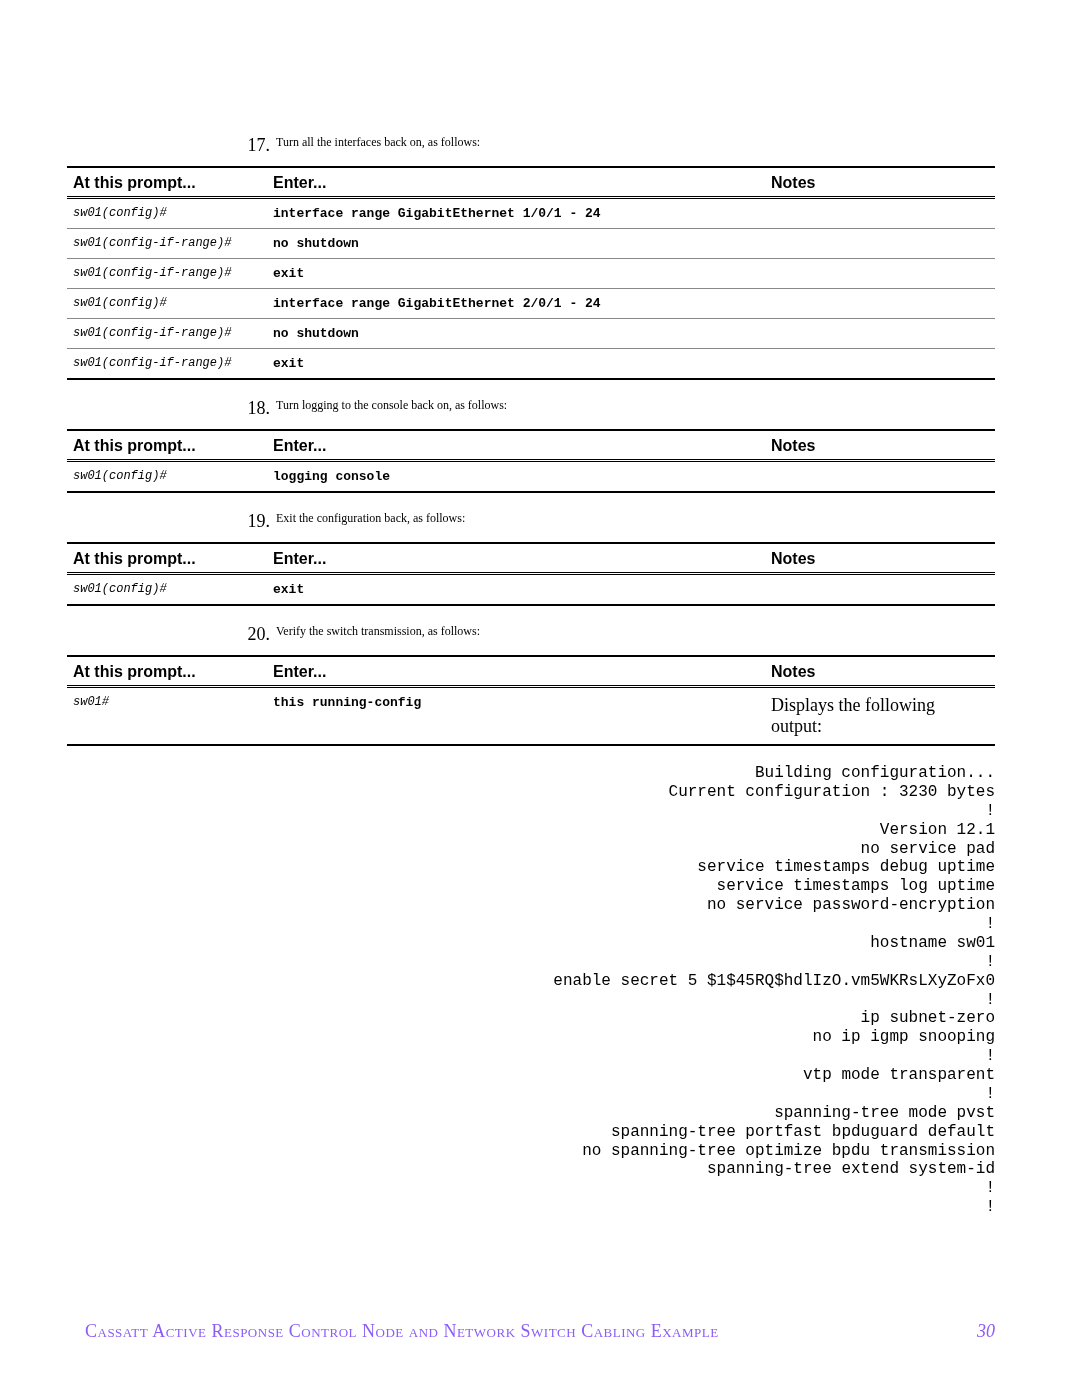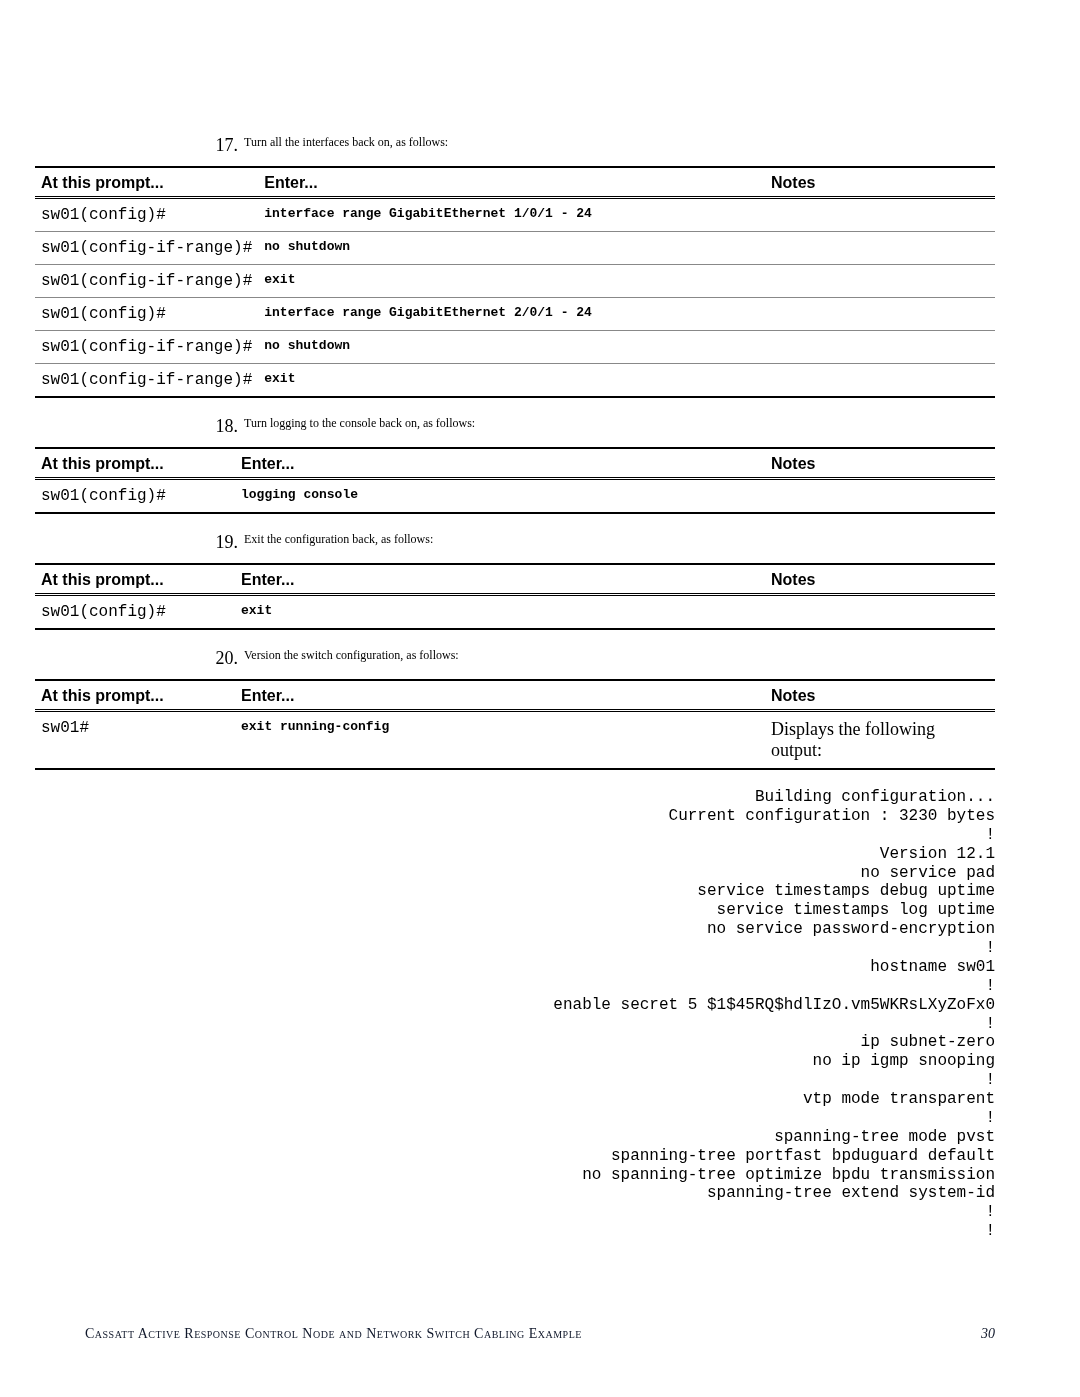--- a/index.html
+++ b/index.html
@@ -7,21 +7,21 @@
     padding: 0;
     background: #fff;
     font-family: "Times New Roman", Times, serif;
     color: #000;
   }
   .page {
     width: 1080px;
     min-height: 1397px;
     position: relative;
     box-sizing: border-box;
-    padding: 135px 85px 70px 35px;
+    padding: 135px 85px 70px 67px;
   }
   .step {
     display: flex;
     margin-bottom: 10px;
   }
   .step-indent {
     width: 175px;
     flex: 0 0 175px;
   }
   .step-num {
@@ -57,22 +57,23 @@
     vertical-align: top;
   }
   table.cmd tr:last-child td {
     border-bottom: 2px solid #000;
   }
   .col-prompt { width: 200px; }
   .col-enter  { width: auto; }
   .col-notes  { width: 230px; }
   .mono {
     font-family: "Courier New", Courier, monospace;
-    font-size: 16px;
+    font-size: 12px;
     white-space: pre;
+    font-style: italic;
   }
   .mono-bold {
     font-family: "Courier New", Courier, monospace;
     font-size: 13px;
     font-weight: bold;
     white-space: pre;
   }
   .serif {
     font-family: "Times New Roman", Times, serif;
     font-size: 18px;
@@ -85,23 +86,23 @@
     line-height: 1.18;
     text-align: right;
   }
   .footer {
     position: absolute;
     bottom: 55px;
     left: 85px;
     right: 85px;
     display: flex;
     justify-content: space-between;
-    font-size: 14px;
+    font-size: 18px;
     font-family: "Times New Roman", Times, serif;
-    color: #0f172a;
+    color: #8b5cf6;
   }
   .footer .left {
     font-variant: small-caps;
     letter-spacing: 0.5px;
   }
   .footer .right {
     font-style: italic;
   }
 </style>
 </head>
@@ -214,40 +215,40 @@
         <td class="mono">sw01(config)#</td>
         <td class="mono-bold">exit</td>
         <td class="serif"></td>
       </tr>
     </tbody>
   </table>
 
   <div class="step">
     <div class="step-indent"></div>
     <div class="step-num">20.</div>
-    <div class="step-text">Version the switch configuration, as follows:</div>
+    <div class="step-text">Verify the switch transmission, as follows:</div>
   </div>
 
   <table class="cmd">
     <colgroup>
         <col class="col-prompt">
         <col class="col-enter">
         <col class="col-notes">
       </colgroup>
     <thead>
       <tr>
         <th>At this prompt...</th>
         <th>Enter...</th>
         <th>Notes</th>
       </tr>
     </thead>
     <tbody>
       <tr>
         <td class="mono">sw01#</td>
-        <td class="mono-bold">exit running-config</td>
+        <td class="mono-bold">this running-config</td>
         <td class="serif">Displays the following output:</td>
       </tr>
     </tbody>
   </table>
 
   <div class="output-block">Building configuration...
 Current configuration : 3230 bytes
 !
 Version 12.1
 no service pad

